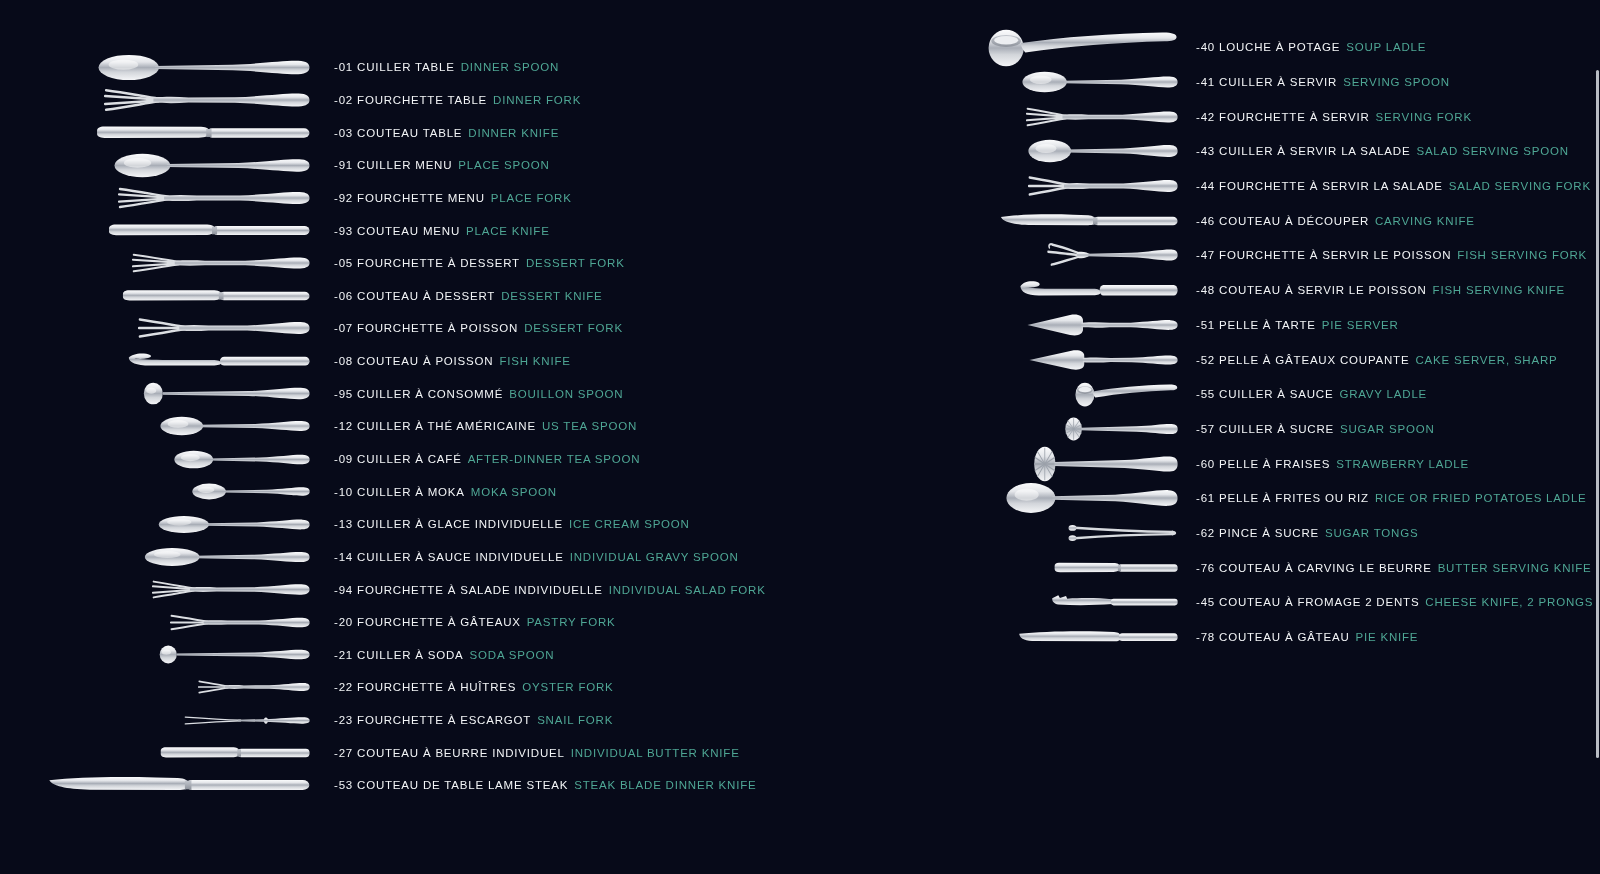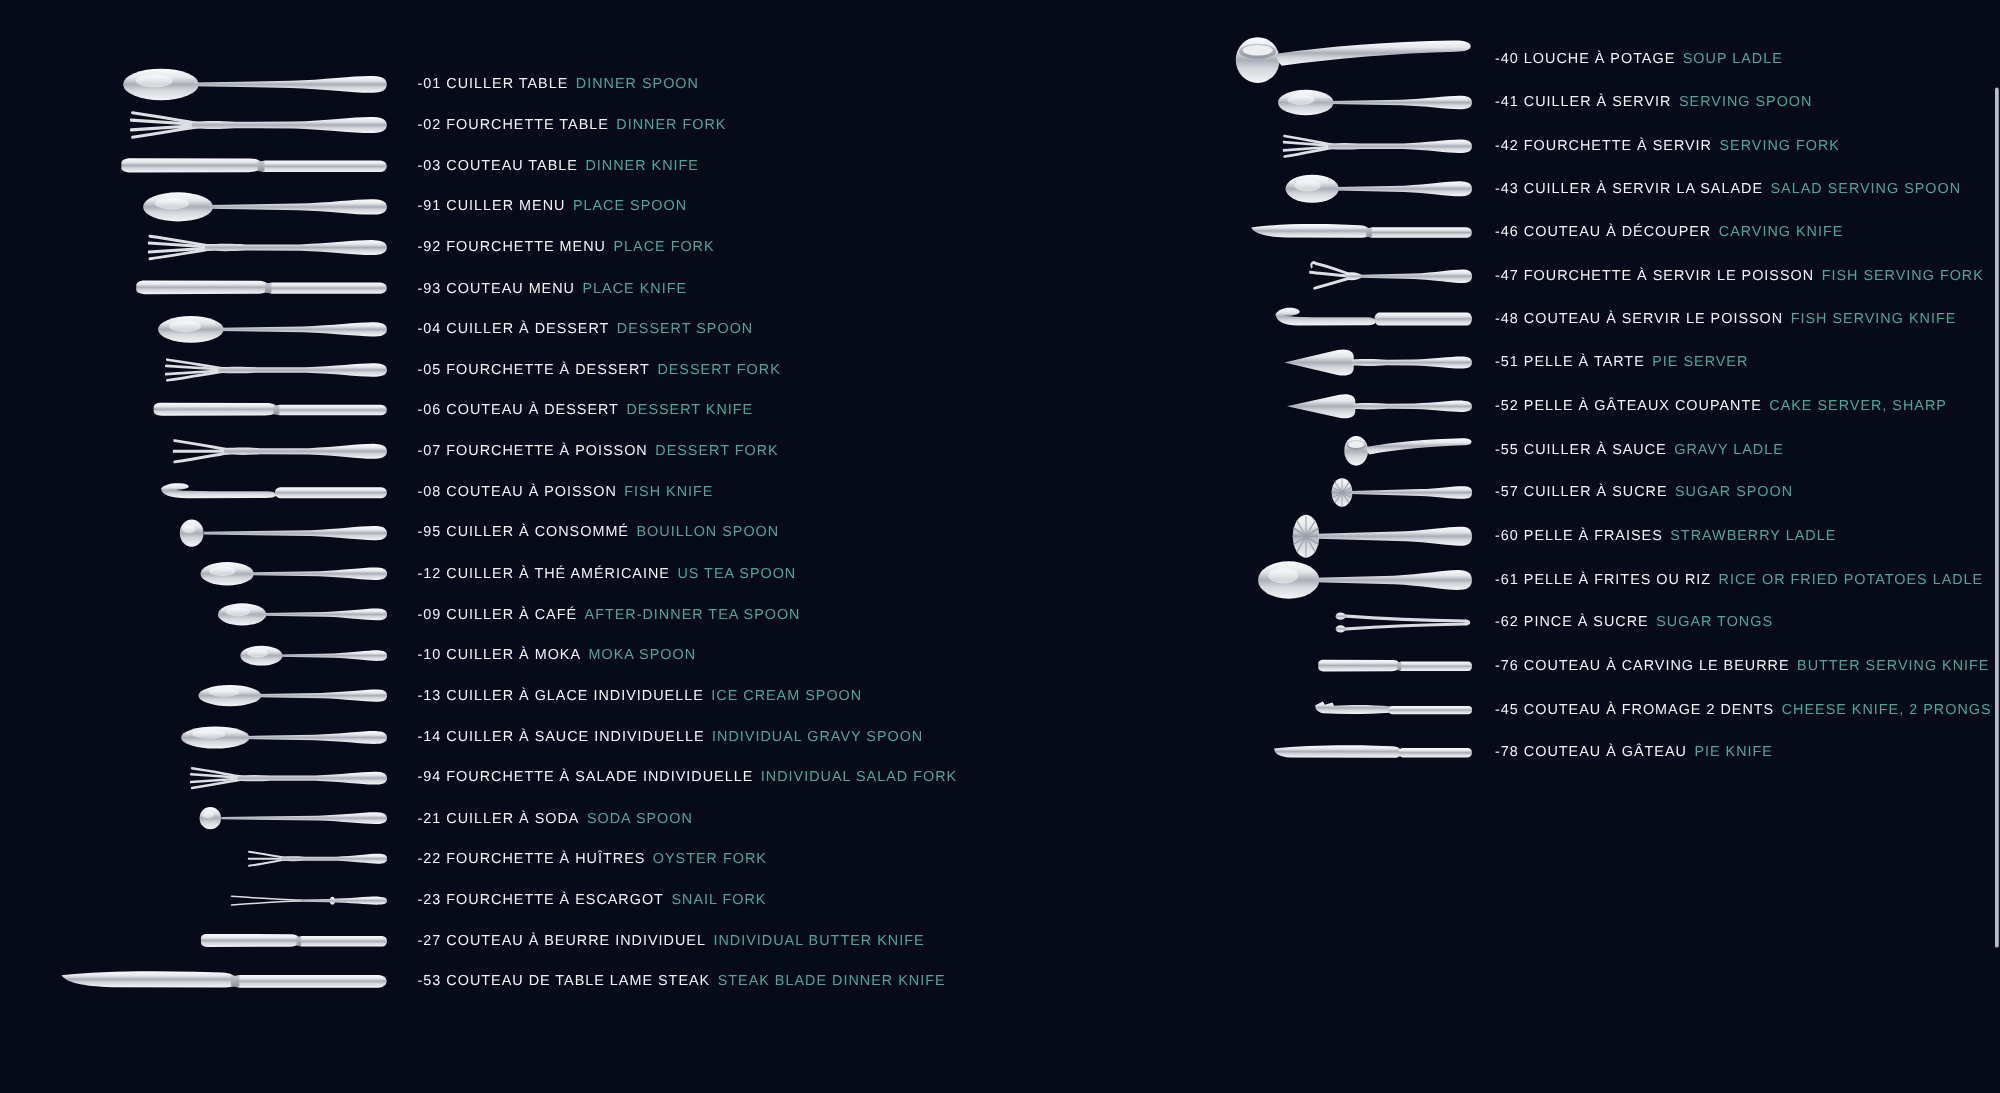--- a/index.html
+++ b/index.html
@@ -224,30 +224,20 @@
     <div class="art">
         <svg width="202" height="21">
           <use href="#sym-knife" width="202" height="21"></use>
         </svg>
       </div>
     <div class="label">
       <span class="code">-93</span><span class="fr">COUTEAU MENU</span><span class="en">PLACE KNIFE</span>
     </div>
   </div>
 
-  <div class="row">
-    <div class="art">
-        <svg width="184" height="23">
-          <use href="#sym-spoon" width="184" height="23"></use>
-        </svg>
-      </div>
-    <div class="label">
-      <span class="code">-04</span><span class="fr">CUILLER À DESSERT</span><span class="en">DESSERT SPOON</span>
-    </div>
-  </div>
 
   <div class="row">
     <div class="art">
         <svg width="178" height="22">
           <use href="#sym-fork" width="178" height="22"></use>
         </svg>
       </div>
     <div class="label">
       <span class="code">-05</span><span class="fr">FOURCHETTE À DESSERT</span><span class="en">DESSERT FORK</span>
     </div>
@@ -356,20 +346,30 @@
     <div class="art">
         <svg width="158" height="21">
           <use href="#sym-fork" width="158" height="21"></use>
         </svg>
       </div>
     <div class="label">
       <span class="code">-94</span><span class="fr">FOURCHETTE À SALADE INDIVIDUELLE</span><span class="en">INDIVIDUAL SALAD FORK</span>
     </div>
   </div>
 
+  <div class="row">
+    <div class="art">
+        <svg width="140" height="19">
+          <use href="#sym-fork3" width="140" height="19"></use>
+        </svg>
+      </div>
+    <div class="label">
+      <span class="code">-20</span><span class="fr">FOURCHETTE À GÂTEAUX</span><span class="en">PASTRY FORK</span>
+    </div>
+  </div>
 
   <div class="row">
     <div class="art">
         <svg width="152" height="19">
           <use href="#sym-roundspoon" width="152" height="19"></use>
         </svg>
       </div>
     <div class="label">
       <span class="code">-21</span><span class="fr">CUILLER À SODA</span><span class="en">SODA SPOON</span>
     </div>
@@ -457,20 +457,30 @@
     <div class="art">
         <svg width="150" height="24">
           <use href="#sym-spoon" width="150" height="24"></use>
         </svg>
       </div>
     <div class="label">
       <span class="code">-43</span><span class="fr">CUILLER À SERVIR LA SALADE</span><span class="en">SALAD SERVING SPOON</span>
     </div>
   </div>
 
+  <div class="row">
+    <div class="art">
+        <svg width="150" height="24">
+          <use href="#sym-fork3" width="150" height="24"></use>
+        </svg>
+      </div>
+    <div class="label">
+      <span class="code">-44</span><span class="fr">FOURCHETTE À SERVIR LA SALADE</span><span class="en">SALAD SERVING FORK</span>
+    </div>
+  </div>
 
 
   <div class="row">
     <div class="art">
         <svg width="178" height="20">
           <use href="#sym-steak" width="178" height="20"></use>
         </svg>
       </div>
     <div class="label">
       <span class="code">-46</span><span class="fr">COUTEAU À DÉCOUPER</span><span class="en">CARVING KNIFE</span>

